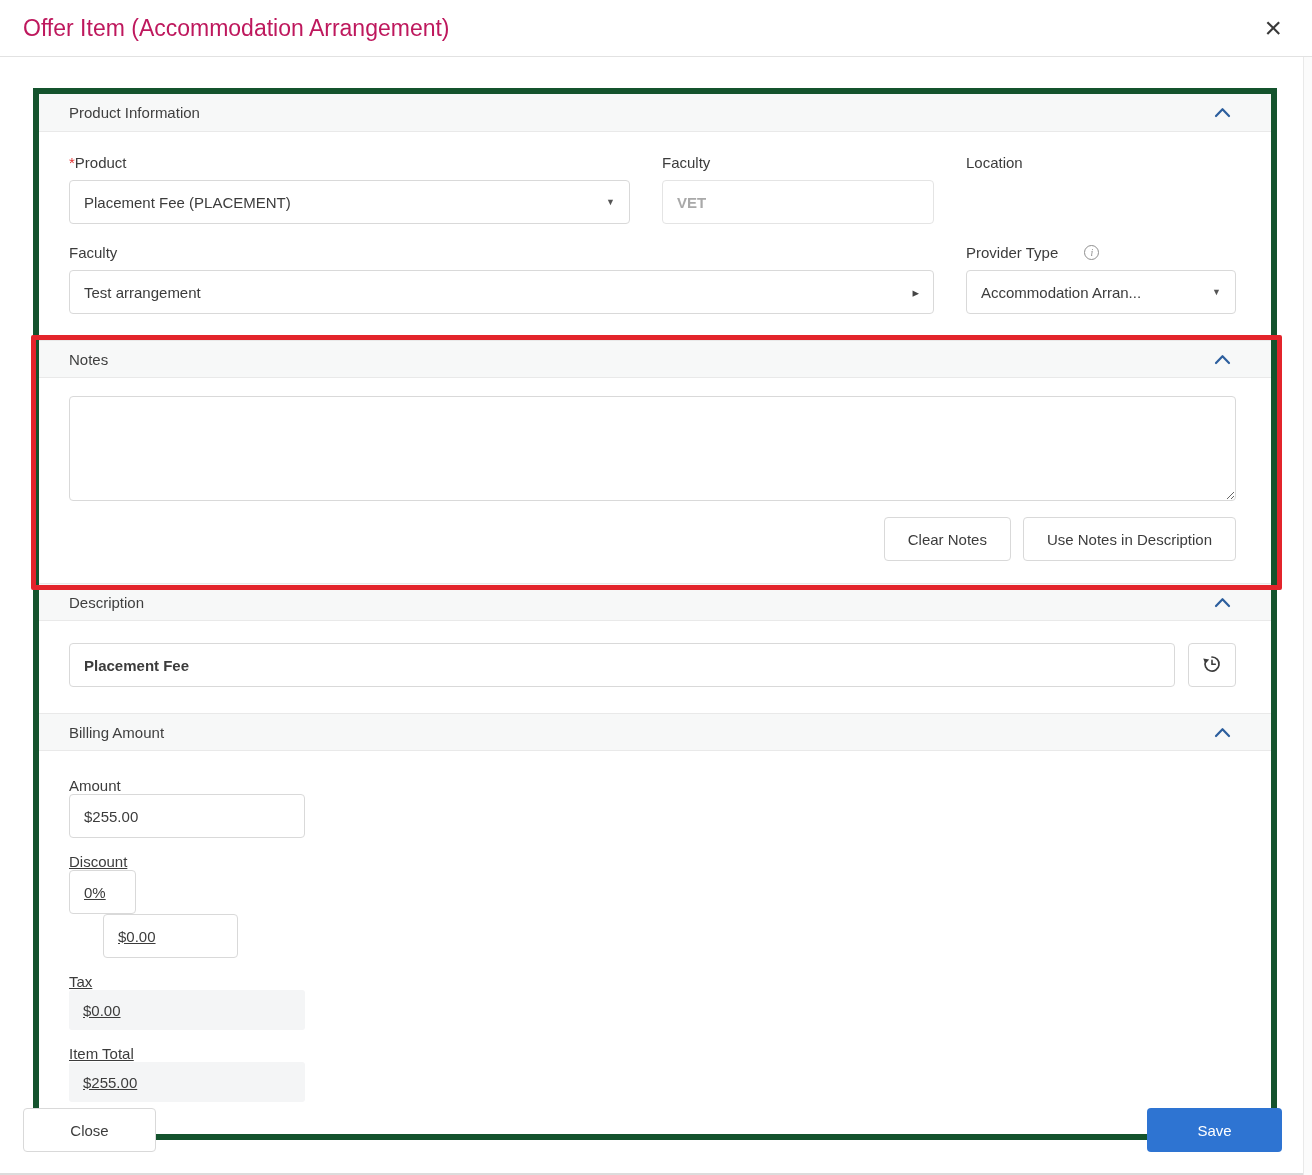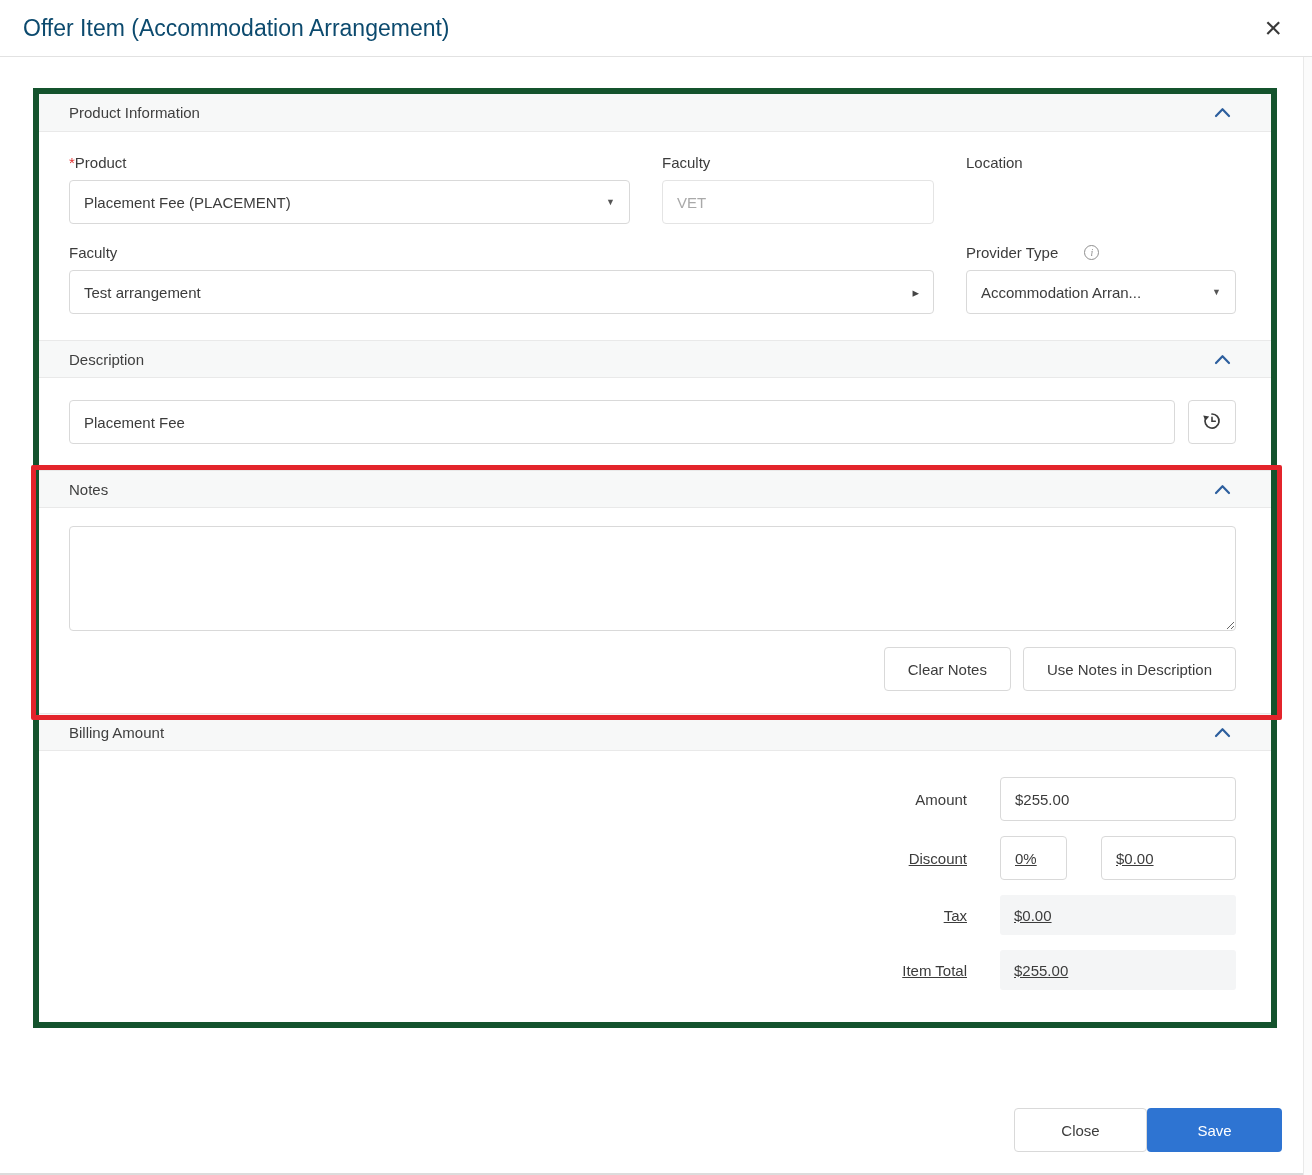--- a/index.html
+++ b/index.html
@@ -5,21 +5,21 @@
   * { box-sizing: border-box; margin: 0; padding: 0; }
   html, body { background: #ffffff; }
   body { font-family: "Liberation Sans", sans-serif; color: #3c3c3c; }
 
   .screen { position: relative; width: 1312px; height: 1175px; background: #fff; overflow: hidden; }
 
   
   .titlebar { position: absolute; top: 0; left: 0; right: 0; height: 57px;
               border-bottom: 1px solid #e2e2e2; display: flex; align-items: center;
               justify-content: space-between; padding: 0 28px 0 23px; background: #fff; z-index: 2; }
-  .title { font-size: 23px; font-weight: 400; color: #0c4a6e; }
+  .title { font-size: 23px; font-weight: 400; color: #be185d; }
   .close-btn { background: none; border: none; font-size: 30px; font-weight: 300;
                color: #3a3a3a; cursor: pointer; line-height: 1; padding: 0 2px; }
 
   
   .card { position: absolute; left: 33px; top: 88px; width: 1244px;
           border: 6px solid #14532d; background: #fff; }
 
   .section-header { height: 38px; background: #f7f8f8; border-bottom: 1px solid #e9e9e9;
                     display: flex; align-items: center; justify-content: space-between;
                     padding: 0 38px 0 30px; }
@@ -34,21 +34,21 @@
   .field-label { font-size: 15px; color: #3c3c3c; margin-bottom: 9px; }
   .label-with-icon { display: flex; align-items: center; gap: 26px; }
   .required { color: #e03131; }
   .w-product { flex: 1; }
   .w-faculty { width: 272px; }
   .w-location { width: 270px; }
   .w-provider { flex: 1; }
   .w-ptype { width: 270px; }
 
   .input { height: 44px; width: 100%; border: 1px solid #d9d9d9; border-radius: 4px;
-           font-size: 15px; color: #3c3c3c; padding: 0 14px; background: #fff; font-family: inherit; }
+           font-size: 15px; color: #3c3c3c; padding: 0 14px; background: #fff; font-family: inherit; font-weight: bold; }
   .input[disabled] { color: #a9a9a9; border-color: #e4e4e4; background: #fff; }
   .selectbox { height: 44px; width: 100%; border: 1px solid #d9d9d9; border-radius: 4px;
                font-size: 15px; color: #3c3c3c; padding: 0 14px; background: #fff;
                display: flex; align-items: center; justify-content: space-between; cursor: pointer; }
   .caret { font-size: 9px; color: #555; }
   .arrow-right { font-size: 13px; color: #444; }
 
   .info-badge { width: 15px; height: 15px; border: 1px solid #8f8f8f; border-radius: 50%;
                 color: #8f8f8f; font-size: 10px; display: inline-flex; align-items: center;
                 justify-content: center; font-style: italic; font-family: "Liberation Serif", serif; }
@@ -66,34 +66,34 @@
   .notes-content { padding: 18px 35px 22px 30px; }
   .notes-textarea { display: block; width: 100%; height: 105px; border: 1px solid #d9d9d9;
                     border-radius: 4px; resize: both; font-family: inherit; font-size: 15px;
                     padding: 10px 14px; color: #3c3c3c; }
   .notes-actions { margin-top: 16px; display: flex; justify-content: flex-end; gap: 12px; }
   .btn { height: 44px; border: 1px solid #d9d9d9; border-radius: 4px; background: #fff;
          font-size: 15px; color: #3c3c3c; padding: 0 23px; cursor: pointer; font-family: inherit; }
 
   
   .billing-content { padding: 26px 35px 32px 30px; }
-  .b-row { display: flex; align-items: center; justify-content: flex-end; }
+  .b-row { display: flex; justify-content: flex-end; flex-direction: column; }
   .b-row + .b-row { margin-top: 15px; text-decoration: underline; }
   .b-label { font-size: 15px; color: #3c3c3c; margin-right: 33px; }
   .b-input { height: 44px; border: 1px solid #d9d9d9; border-radius: 4px; font-size: 15px;
              color: #3c3c3c; padding: 0 14px; font-family: inherit; background: #fff; }
   .b-input.full { width: 236px; }
   .b-input.small { width: 67px; }
   .b-input.mid { width: 135px; margin-left: 34px; }
   .b-readonly { width: 236px; height: 40px; background: #f4f5f6; border-radius: 3px;
                 font-size: 15px; color: #3c3c3c; display: flex; align-items: center; padding: 0 14px; }
 
   
   .footer { position: absolute; left: 23px; right: 30px; bottom: 23px;
-            display: flex; justify-content: flex-end; z-index: 2; }
+            display: flex; justify-content: space-between; z-index: 2; }
   .close-footer-btn { width: 133px; height: 44px; border: 1px solid #d9d9d9; border-radius: 4px;
                       background: #fff; font-size: 15px; color: #3c3c3c; cursor: pointer; font-family: inherit; }
   .save-btn { width: 135px; height: 44px; border: none; border-radius: 4px;
               background: #2e74d2; color: #fff; font-size: 15px; cursor: pointer; font-family: inherit; }
 
   
   .scroll-track { position: absolute; top: 57px; right: 0; bottom: 0; width: 9px;
                   background: #fbfbfb; border-left: 1px solid #e9e9e9; z-index: 1; }
   .bottom-line { position: absolute; left: 0; right: 0; bottom: 0; height: 2px; background: #dcdcdc; }
 </style>
@@ -146,20 +146,39 @@
           <div class="w-ptype">
             <div class="field-label label-with-icon">
               <span>Provider Type</span>
               <span class="info-badge">i</span>
             </div>
             <div class="selectbox">
               <span>Accommodation Arran...</span>
               <span class="caret">▼</span>
             </div>
           </div>
+        </div>
+      </div>
+    </section>
+
+    <section class="section notes-section">
+      <div class="annotation"></div>
+      <div class="section-header">
+        <span class="section-title">Notes</span>
+        <button class="collapse-btn" aria-label="Collapse section">
+          <svg width="17" height="11" viewBox="0 0 17 11">
+              <polyline points="2,9 8.5,2.2 15,9" fill="none" stroke="#2d5f9e" stroke-width="2.2" stroke-linecap="round" stroke-linejoin="round"></polyline>
+            </svg>
+        </button>
+      </div>
+      <div class="notes-content">
+        <textarea class="notes-textarea" style=""></textarea>
+        <div class="notes-actions">
+          <button class="btn">Clear Notes</button>
+          <button class="btn">Use Notes in Description</button>
         </div>
       </div>
     </section>
 
     <section class="section">
       <div class="section-header">
         <span class="section-title">Description</span>
         <button class="collapse-btn" aria-label="Collapse section">
           <svg width="17" height="11" viewBox="0 0 17 11">
               <polyline points="2,9 8.5,2.2 15,9" fill="none" stroke="#2d5f9e" stroke-width="2.2" stroke-linecap="round" stroke-linejoin="round"></polyline>
@@ -173,39 +192,20 @@
             <svg width="20" height="20" viewBox="0 0 20 20">
               <path d="M10 3 a7 7 0 1 1 -6.3 4" fill="none" stroke="#3c3c3c" stroke-width="1.7" stroke-linecap="round"></path>
               <polygon points="1.2,4.4 7.2,5.6 3.4,9.8" fill="#3c3c3c"></polygon>
               <path d="M10 6.4 L10 10.3 L13.3 10.3" fill="none" stroke="#3c3c3c" stroke-width="1.6" stroke-linecap="round"></path>
             </svg>
           </span>
         </button>
       </div>
     </section>
 
-    <section class="section notes-section">
-      <div class="annotation"></div>
-      <div class="section-header">
-        <span class="section-title">Notes</span>
-        <button class="collapse-btn" aria-label="Collapse section">
-          <svg width="17" height="11" viewBox="0 0 17 11">
-              <polyline points="2,9 8.5,2.2 15,9" fill="none" stroke="#2d5f9e" stroke-width="2.2" stroke-linecap="round" stroke-linejoin="round"></polyline>
-            </svg>
-        </button>
-      </div>
-      <div class="notes-content">
-        <textarea class="notes-textarea" style=""></textarea>
-        <div class="notes-actions">
-          <button class="btn">Clear Notes</button>
-          <button class="btn">Use Notes in Description</button>
-        </div>
-      </div>
-    </section>
-
     <section class="section">
       <div class="section-header">
         <span class="section-title">Billing Amount</span>
         <button class="collapse-btn" aria-label="Collapse section">
           <svg width="17" height="11" viewBox="0 0 17 11">
               <polyline points="2,9 8.5,2.2 15,9" fill="none" stroke="#2d5f9e" stroke-width="2.2" stroke-linecap="round" stroke-linejoin="round"></polyline>
             </svg>
         </button>
       </div>
       <div class="billing-content">

